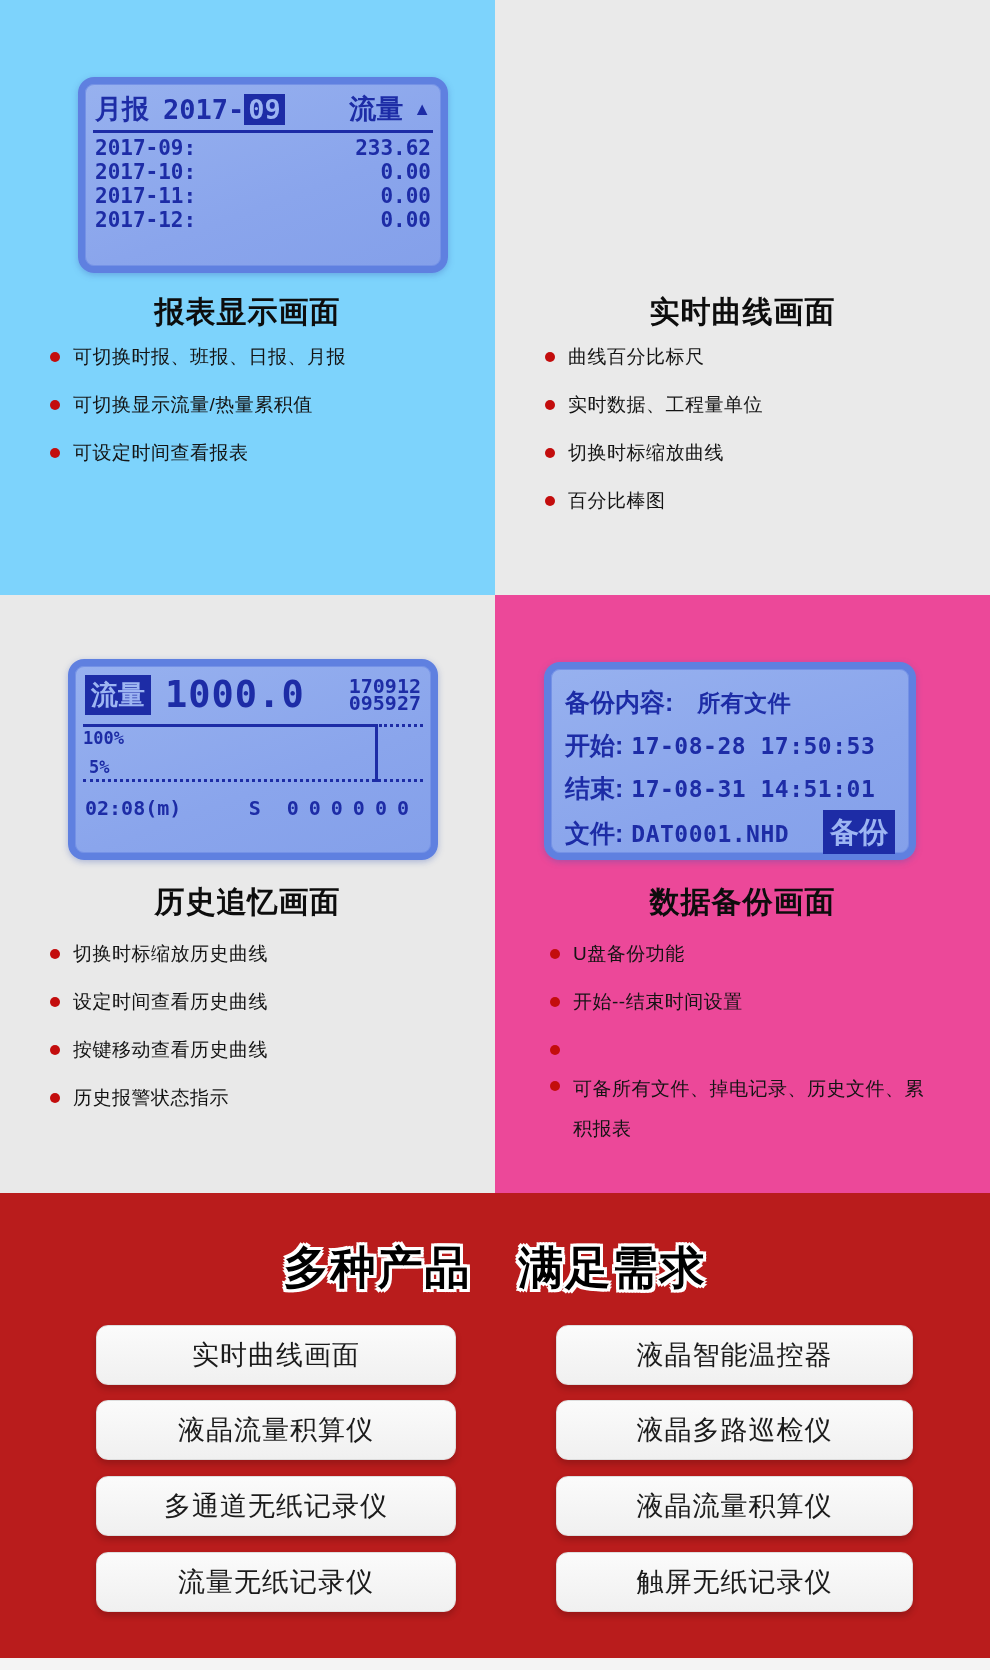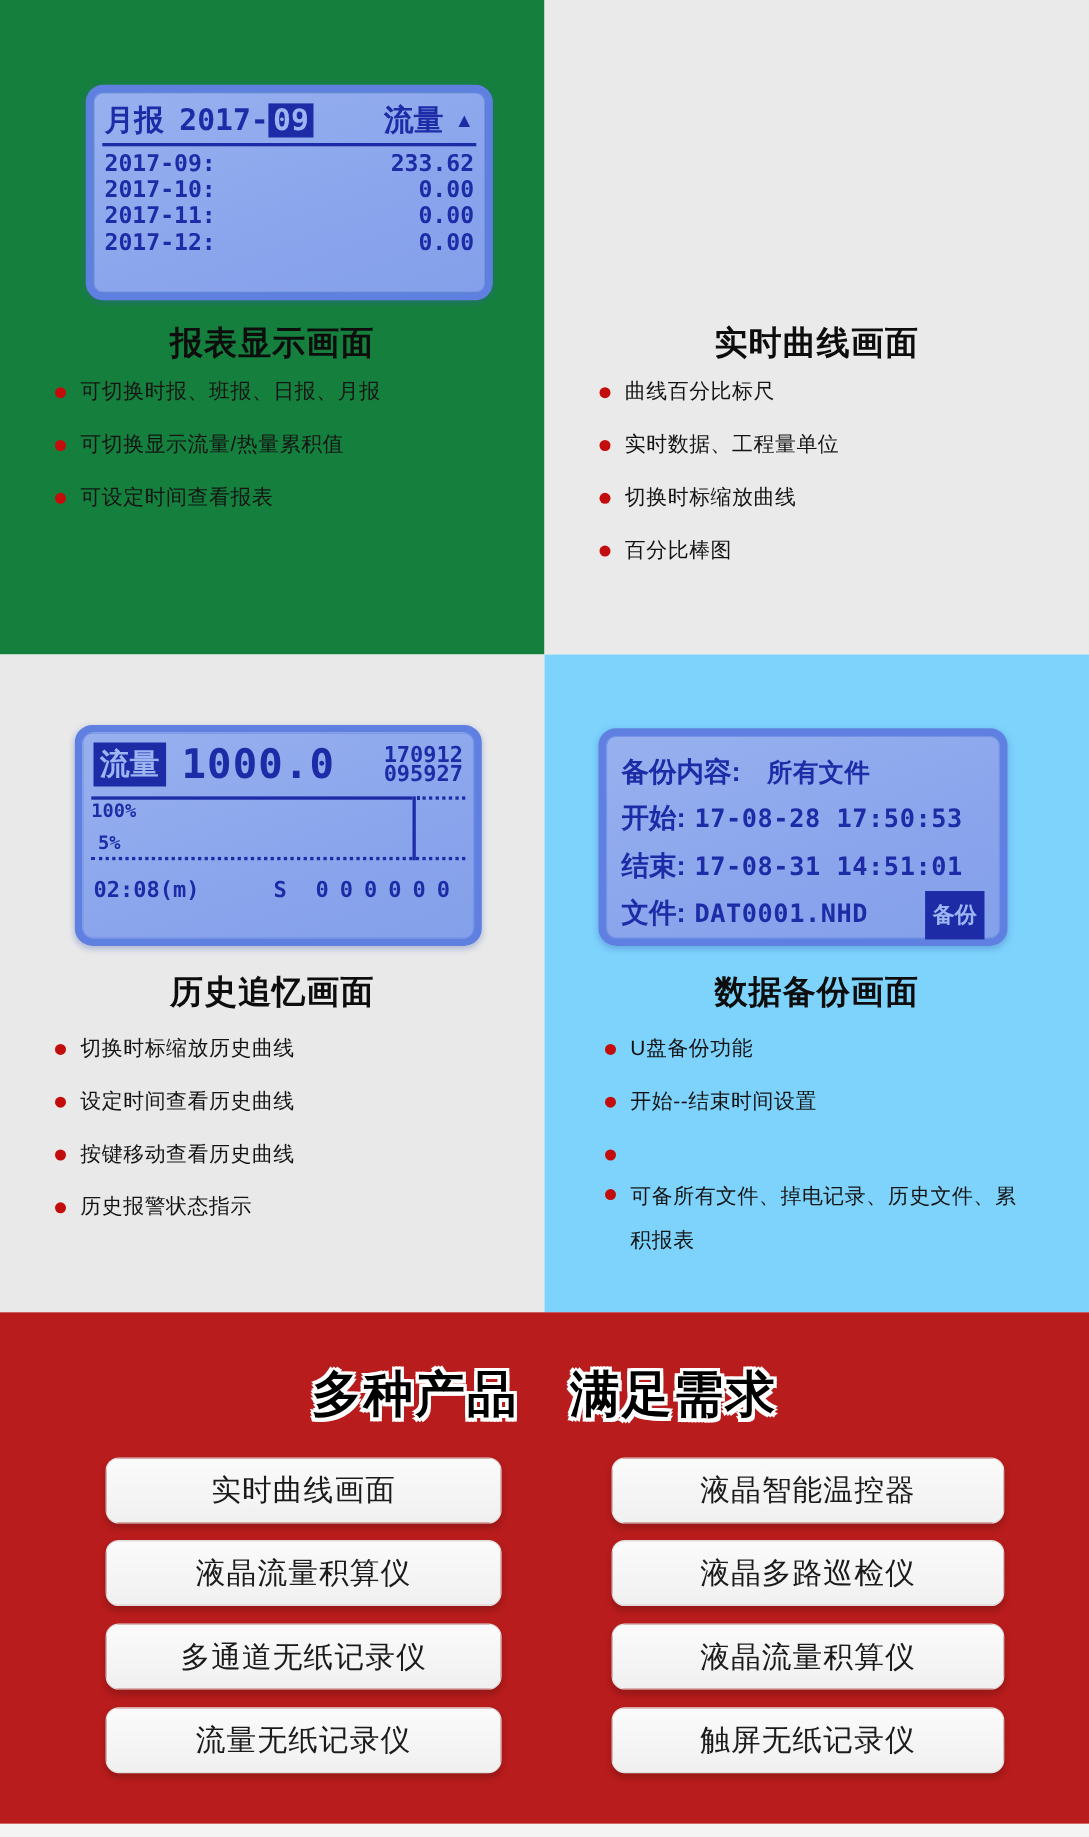--- a/index.html
+++ b/index.html
@@ -1,22 +1,22 @@
 <!DOCTYPE html>
 <html><head>
 <meta charset="utf-8">
 <style>
   html,body{margin:0;padding:0;}
   body{width:990px;height:1670px;position:relative;background:#ffffff;
        font-family:"Liberation Sans","DejaVu Sans",sans-serif;overflow:hidden;}
   .panel{position:absolute;box-sizing:border-box;}
-  #p1{left:0;top:0;width:495px;height:595px;background:#15803d;}
+  #p1{left:0;top:0;width:495px;height:595px;background:#7dd3fc;}
   #p2{left:495px;top:0;width:495px;height:595px;background:#eaeaea;}
   #p3{left:0;top:595px;width:495px;height:598px;background:#e9e9e9;}
-  #p4{left:495px;top:595px;width:495px;height:598px;background:#7dd3fc;}
+  #p4{left:495px;top:595px;width:495px;height:598px;background:#ec4899;}
   #bottom{left:0;top:1193px;width:990px;height:465px;background:#b91c1c;}
   #footstrip{left:0;top:1658px;width:990px;height:12px;background:#f4f4f4;}
 
   
   .lcd{position:absolute;box-sizing:border-box;color:#1d2ca6;
        background:linear-gradient(160deg,#97b1ef 0%,#8aa5ec 60%,#84a0ea 100%);
        border:7px solid #5f80e0;border-radius:16px;
        box-shadow:0 2px 6px rgba(60,90,180,.35), inset 0 0 0 1px #7592e6;}
   .mono{font-family:"DejaVu Sans Mono","Liberation Mono",monospace;}
   .inv{background:#1d2ca6;color:#9db5f2;padding:0 4px;}
@@ -46,21 +46,21 @@
   .lcd3-foot{display:flex;justify-content:space-between;align-items:center;
              padding:14px 12px 0 10px;font-size:20px;font-weight:bold;gap:46px;}
   .lcd3-status{display:flex;align-items:center;}
   .lcd3-zeros{margin-left:26px;letter-spacing:10px;}
 
   
   #lcd4{left:49px;top:67px;width:372px;height:198px;}
   .lcd4-body{padding:12px 14px 0 14px;}
   .l4line{display:flex;align-items:baseline;font-size:25px;font-weight:bold;line-height:42px;}
   .l4val{margin-left:8px;font-size:23px;letter-spacing:0.5px;}
-  .l4btn{margin-left:auto;font-size:20px;padding:1px 7px;}
+  .l4btn{margin-left:auto;font-size:29px;padding:1px 7px;}
 
   
   .sec-title{position:absolute;left:0;width:100%;text-align:center;
              font-size:30px;font-weight:bold;color:#0d0d0d;letter-spacing:1px;}
   .bullets{position:absolute;}
   .bullet{display:flex;align-items:flex-start;margin-bottom:14px;}
   .dot{width:10px;height:10px;border-radius:50%;background:#c30d0d;margin:12px 13px 0 0;flex:none;}
   .btxt{font-size:19px;line-height:34px;color:#141414;font-weight:500;letter-spacing:0.5px;}
 
   

